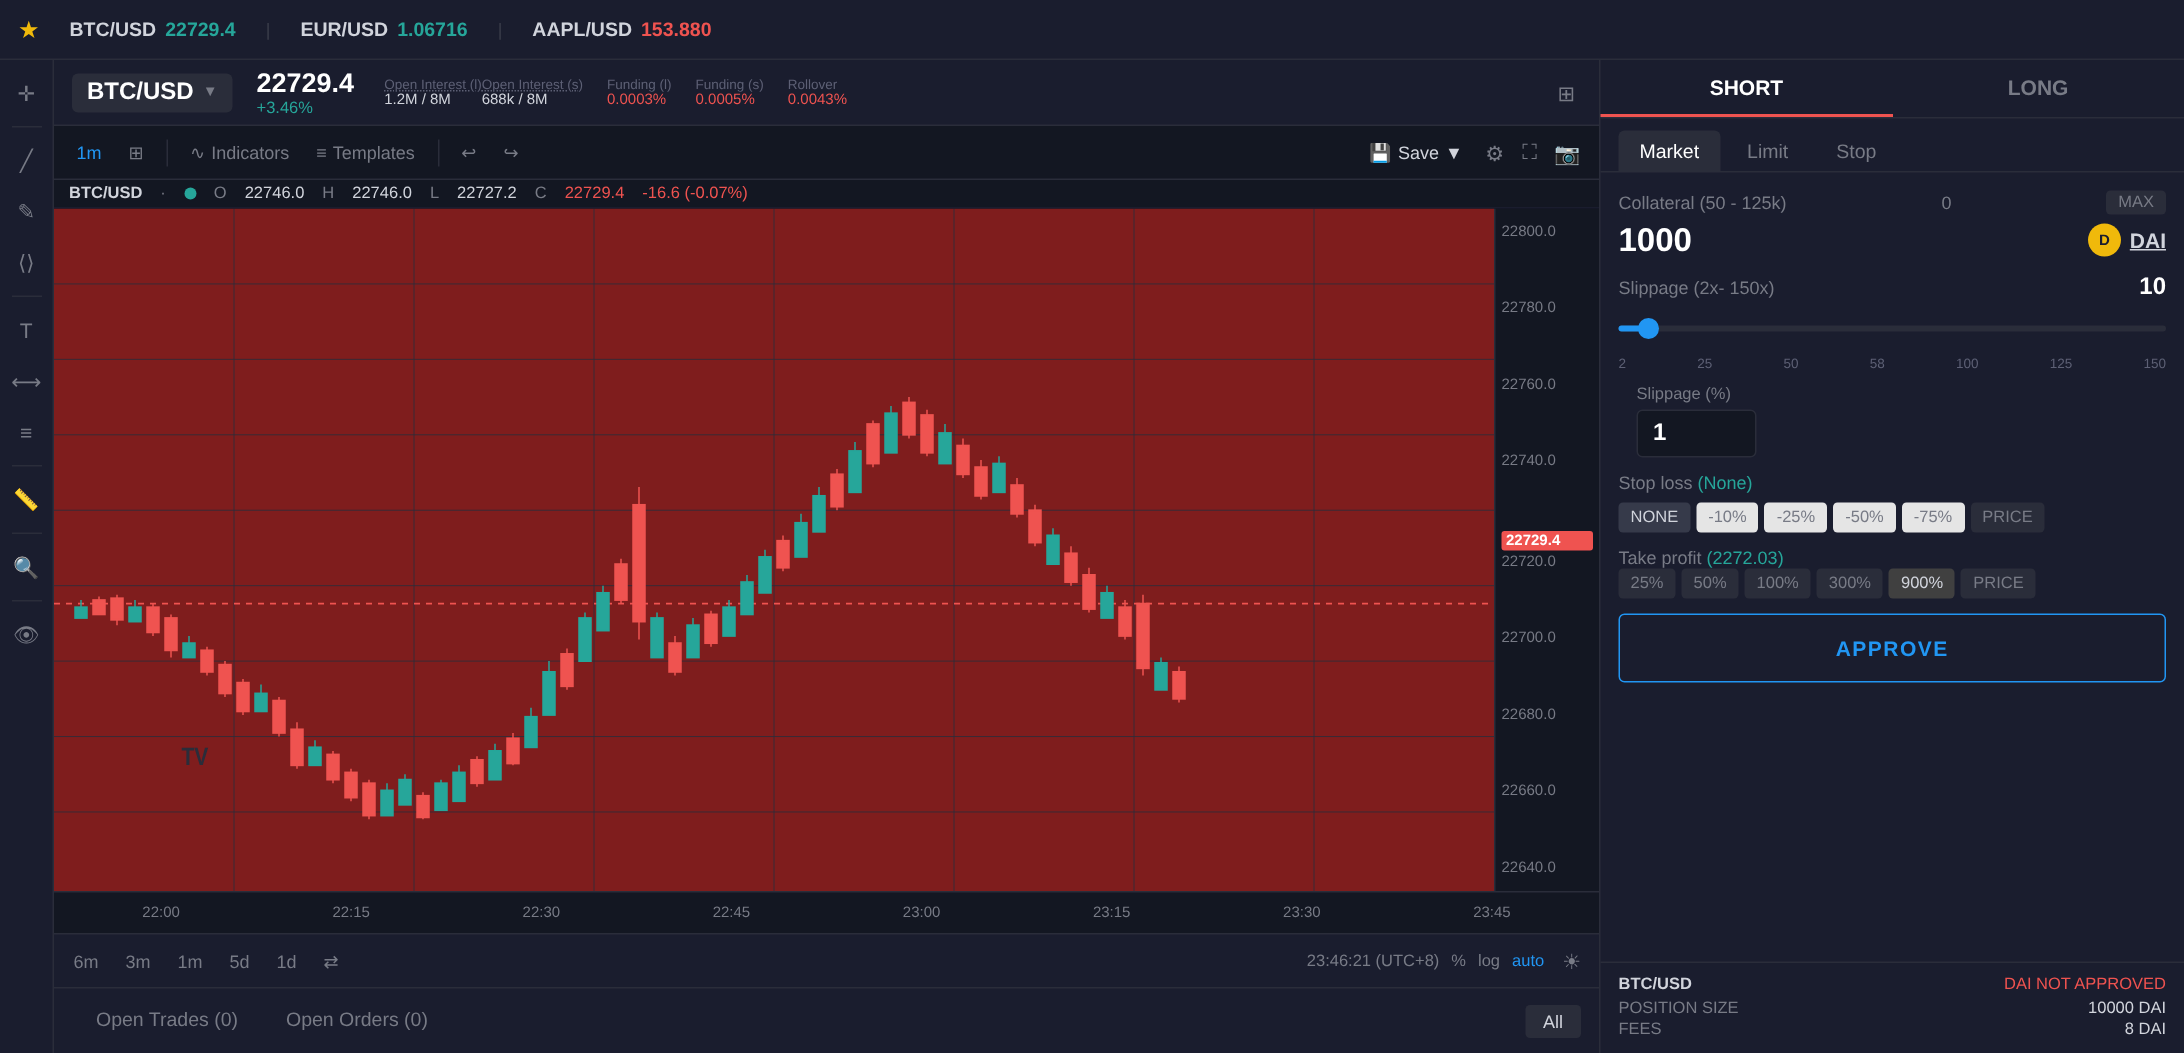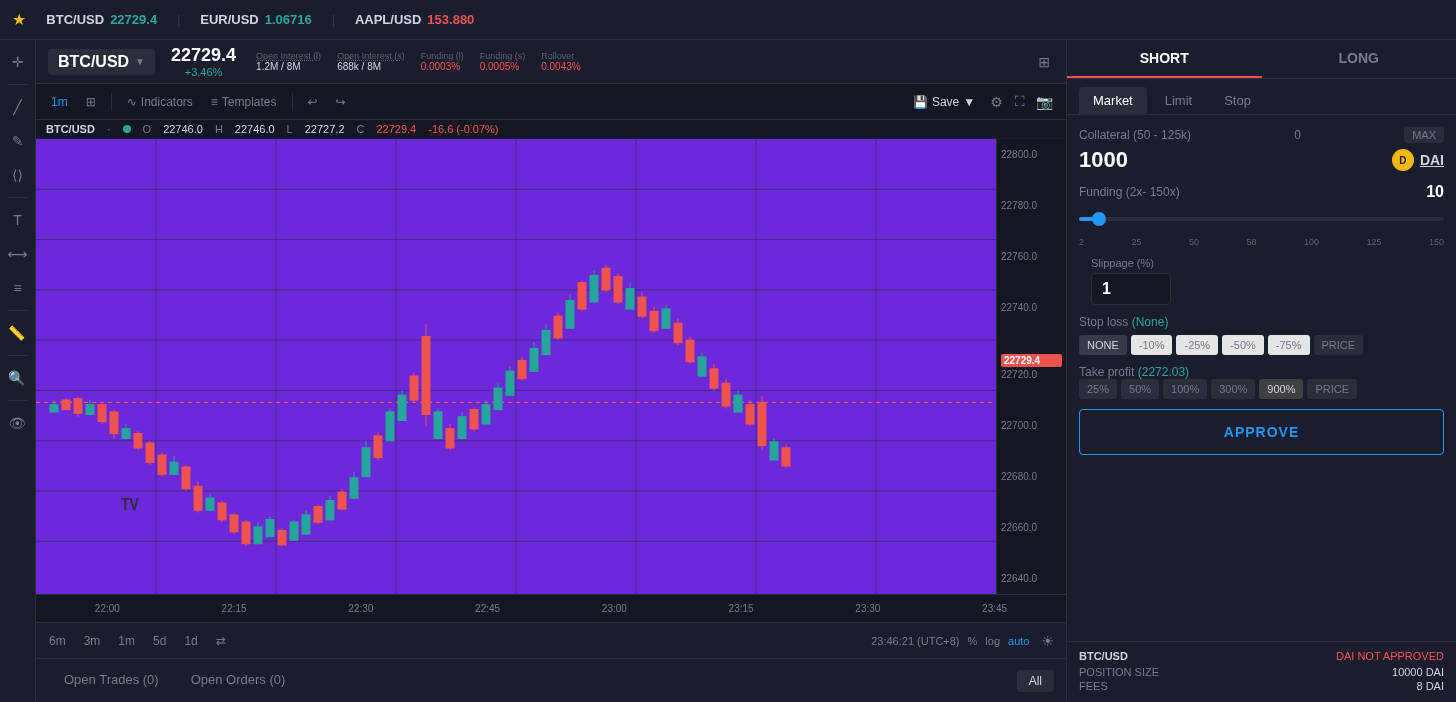--- a/index.html
+++ b/index.html
@@ -25,22 +25,22 @@
     
     .chart-container { flex: 1; display: flex; flex-direction: column; overflow: hidden; }
 
     
     .chart-header { display: flex; align-items: center; background: #1a1d2e; border-bottom: 1px solid #2a2d3a; height: 44px; padding: 0 12px; flex-shrink: 0; }
     .symbol-badge { display: flex; align-items: center; gap: 6px; background: #2a2d3a; border-radius: 4px; padding: 4px 10px; margin-right: 16px; cursor: pointer; }
     .symbol-badge .sym { font-size: 16px; font-weight: 700; color: #fff; }
     .symbol-badge .chevron { color: #787b86; font-size: 10px; }
     .price-info { display: flex; flex-direction: column; margin-right: 20px; }
     .big-price { font-size: 18px; font-weight: 700; color: #fff; }
-    .price-change { color: #26a69a; font-size: 11px; text-align: center; }
-    .oi-block { display: flex; flex-direction: column; font-size: 10px; color: #787b86; margin-right: 16px; }
+    .price-change { color: #26a69a; font-size: 11px; }
+    .oi-block { display: flex; flex-direction: column; font-size: 10px; color: #787b86; }
     .oi-block span:first-child { font-size: 9px; color: #5d6075; text-decoration: underline dotted; }
     .oi-block .oi-val { color: #d1d4dc; }
     .funding-block { display: flex; flex-direction: column; font-size: 10px; margin-right: 16px; }
     .funding-block span:first-child { font-size: 9px; color: #5d6075; }
     .funding-red { color: #ef5350; }
     .header-right { margin-left: auto; display: flex; align-items: center; gap: 6px; }
     .icon-btn { color: #787b86; font-size: 14px; cursor: pointer; padding: 4px; }
 
     
     .chart-toolbar { display: flex; align-items: center; background: #131722; border-bottom: 1px solid #2a2d3a; height: 36px; padding: 0 8px; gap: 4px; flex-shrink: 0; }
@@ -53,21 +53,21 @@
     .ohlc-bar { display: flex; align-items: center; background: #131722; padding: 3px 10px; gap: 12px; font-size: 11px; color: #787b86; border-bottom: 1px solid #1a1d2e; flex-shrink: 0; }
     .ohlc-sym { color: #d1d4dc; font-weight: 600; }
     .ohlc-dot { width: 8px; height: 8px; border-radius: 50%; background: #26a69a; display: inline-block; }
     .o-val { color: #d1d4dc; }
     .h-val { color: #d1d4dc; }
     .l-val { color: #d1d4dc; }
     .c-val { color: #ef5350; }
     .chg-val { color: #ef5350; }
 
     
-    .candle-chart { flex: 1; background: #6d28d9; position: relative; overflow: hidden; }
+    .candle-chart { flex: 1; background: #7f1d1d; position: relative; overflow: hidden; }
     .candle-svg { width: 100%; height: 100%; }
 
     
     .time-axis { height: 28px; background: #131722; border-top: 1px solid #2a2d3a; display: flex; align-items: center; padding: 0 8px; gap: 0; flex-shrink: 0; }
     .time-label { font-size: 10px; color: #787b86; flex: 1; text-align: center; }
 
     
     .bottom-controls { height: 36px; background: #1a1d2e; border-top: 1px solid #2a2d3a; display: flex; align-items: center; padding: 0 8px; gap: 8px; flex-shrink: 0; }
     .period-btn { color: #787b86; padding: 2px 5px; border-radius: 3px; cursor: pointer; font-size: 12px; }
     .bottom-right { margin-left: auto; display: flex; align-items: center; gap: 8px; color: #787b86; font-size: 11px; }
@@ -627,21 +627,21 @@
           </span>
           <div style="display:flex;align-items:center;gap:6px;">
             <div class="dai-badge">D</div>
             <span class="dai-label">DAI</span>
           </div>
         </div>
       </div>
 
       <div class="leverage-row">
         <div class="leverage-header">
-          <span class="field-label">Funding (2x- 150x)</span>
+          <span class="field-label">Slippage (2x- 150x)</span>
           <span class="leverage-val">10</span>
         </div>
         <div style="position:relative;margin:6px 0;">
           <div class="slider-track">
             <div class="slider-fill" style="width:5.5%;"></div>
             <div class="slider-thumb" style="left:5.5%;"></div>
           </div>
         </div>
         <div class="slider-ticks">
           <span>2</span>

